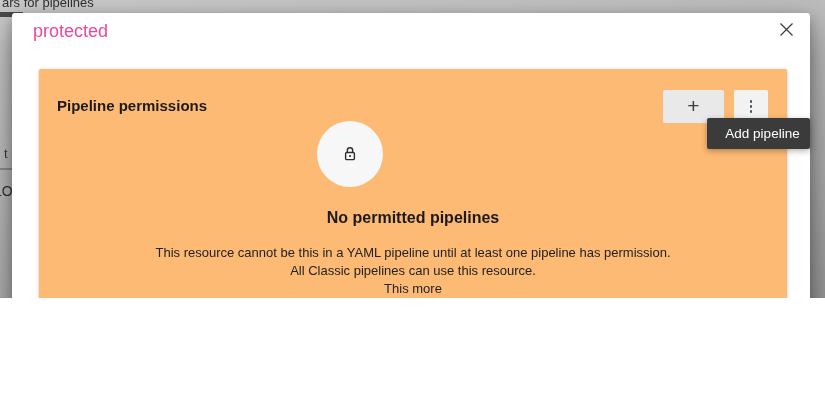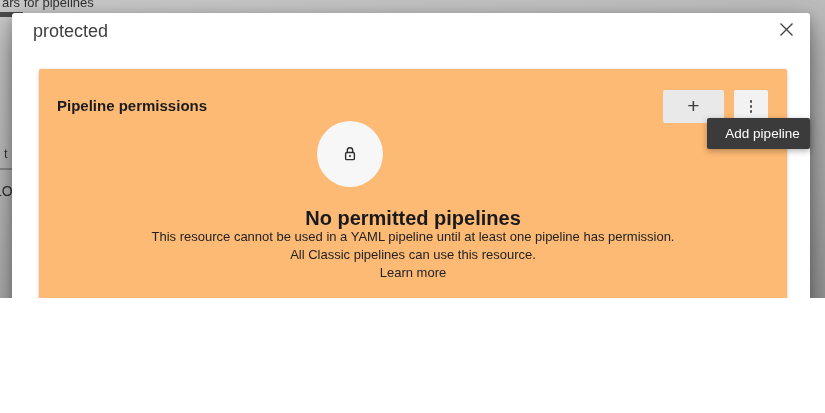--- a/index.html
+++ b/index.html
@@ -20,21 +20,21 @@
   .bg-left-lo  { left:-6px; top:183px; font-size:14px; color:#2e2e2e; }
 
   
   .modal {
     position:absolute; left:12px; top:13px; width:798px; height:387px;
     background:#ffffff; border-radius:3px;
     box-shadow:0 14px 34px rgba(0,0,0,.38), 0 4px 12px rgba(0,0,0,.24);
   }
   .dialog-title {
     position:absolute; left:21px; top:8px;
-    font-size:18px; font-weight:400; color:#404040; letter-spacing:0;
+    font-size:18px; font-weight:400; color:#ec4899; letter-spacing:0;
   }
   .close-btn {
     position:absolute; right:13px; top:5px; width:22px; height:22px;
     background:transparent; border:none; cursor:pointer;
     display:flex; align-items:center; justify-content:center; padding:0;
   }
 
   
   .card {
     position:absolute; left:27px; top:56px; width:748px; height:258px;
@@ -65,21 +65,21 @@
 
   
   .empty-circle {
     position:absolute; left:278px; top:52px; width:66px; height:66px;
     border-radius:50%; background:#f8f7f7;
     display:flex; align-items:center; justify-content:center;
   }
   .empty-text {
     position:absolute; left:0; top:139px; width:748px; text-align:center; color:#1e1e1e;
   }
-  .empty-title { font-size:20px; font-weight:bold; line-height:20px; margin-bottom:0; color:#1a1a1c; }
+  .empty-title { font-size:16px; font-weight:bold; line-height:20px; margin-bottom:16px; color:#1a1a1c; }
   .empty-line  { font-size:13px; line-height:17.6px; color:#222224; }
   .learn-more  { font-size:13px; line-height:17.6px; color:#232329; text-decoration:none; cursor:pointer; display:inline-block; }
 
   
   .grip { position:absolute; right:0; bottom:2px; width:13px; height:13px; cursor:nwse-resize; }
 </style>
 </head>
 <body>
 
 <div class="stage">
@@ -119,23 +119,23 @@
       <div class="empty-circle">
         <svg width="18" height="18" viewBox="0 0 16 16">
           <path d="M5.6 6.6 V4.9 a2.4 2.4 0 0 1 4.8 0 V6.6" fill="none" stroke="#2f2f2f" stroke-width="1.25"></path>
           <rect x="4.1" y="6.6" width="7.8" height="6.4" rx="1.1" fill="none" stroke="#2f2f2f" stroke-width="1.25"></rect>
           <circle cx="8" cy="9.8" r="0.95" fill="#2f2f2f"></circle>
         </svg>
       </div>
 
       <div class="empty-text">
         <div class="empty-title">No permitted pipelines</div>
-        <div class="empty-line">This resource cannot be used in a YAML pipeline until at least one pipeline has permission.</div>
+        <div class="empty-line">This resource cannot be this in a YAML pipeline until at least one pipeline has permission.</div>
         <div class="empty-line">All Classic pipelines can use this resource.</div>
-        <a class="learn-more">Learn more</a>
+        <a class="learn-more">This more</a>
       </div>
 
     </div>
 
     <div class="tooltip">Add pipeline</div>
 
     <div class="grip">
       <svg width="13" height="13" viewBox="0 0 13 13">
         <path d="M11.5 3.5 L3.5 11.5 M11.5 7 L7 11.5 M11.5 10.5 L10.5 11.5" stroke="#8a8886" stroke-width="1" fill="none"></path>
       </svg>

